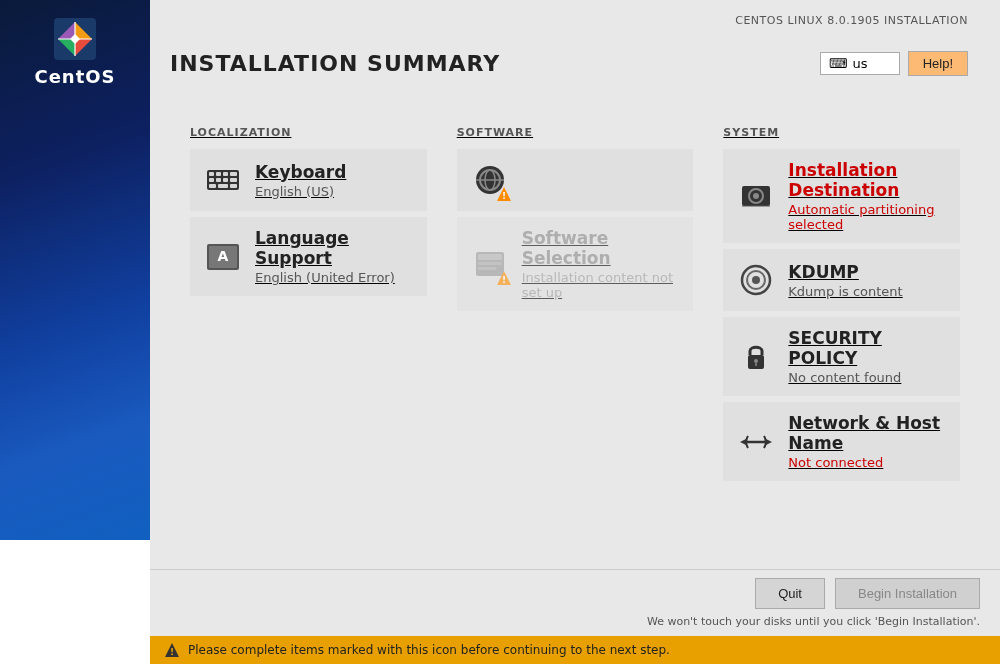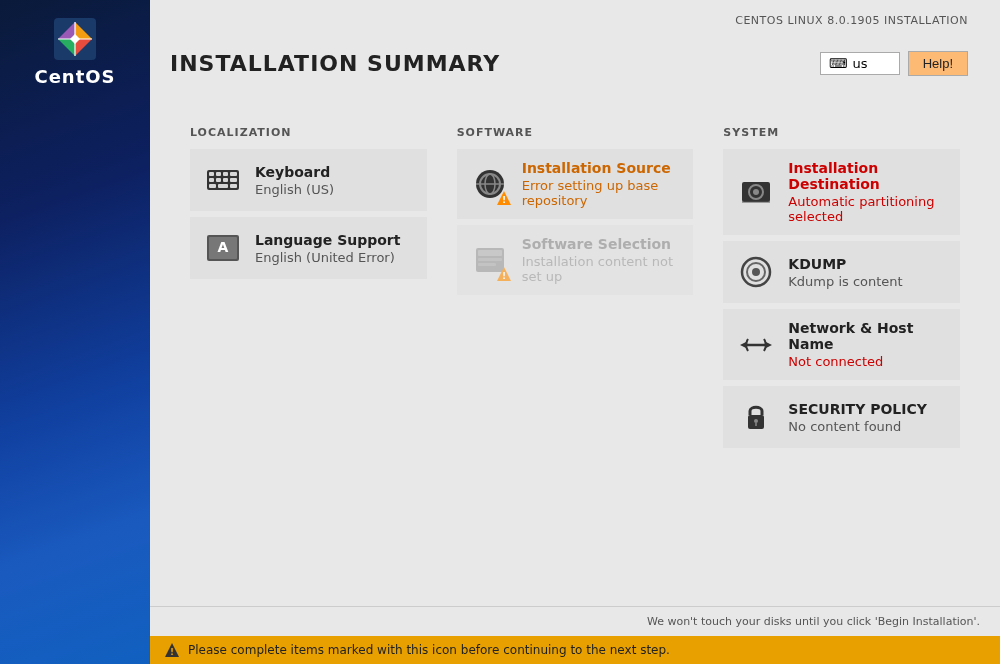--- a/index.html
+++ b/index.html
@@ -7,21 +7,21 @@
       width: 1000px;
       height: 664px;
       font-family: 'DejaVu Sans', Arial, sans-serif;
       display: flex;
       overflow: hidden;
     }
 
     
     #sidebar {
       width: 150px;
-      height: 664px;
+      height: 540px;
       background: linear-gradient(160deg, #0a1a3a 0%, #0d2060 30%, #1040a0 60%, #1a5abf 80%, #1060c0 100%);
       display: flex;
       flex-direction: column;
       align-items: center;
       padding-top: 18px;
       flex-shrink: 0;
     }
     #sidebar .logo-area {
       display: flex;
       flex-direction: column;
@@ -112,20 +112,21 @@
       letter-spacing: 1px;
       margin-bottom: 10px;
       margin-top: 20px;
     }
 
     
     .categories-grid {
       display: flex;
       gap: 0;
       margin-top: 10px;
+      text-decoration: underline;
     }
     .category-col {
       flex: 1;
     }
     .category-col + .category-col {
       margin-left: 30px;
     }
 
     
     .item-tile {
@@ -149,21 +150,21 @@
       flex-shrink: 0;
       display: flex;
       align-items: center;
       justify-content: center;
       position: relative;
     }
     .item-tile .tile-text {
       flex: 1;
     }
     .item-tile .tile-name {
-      font-size: 14px;
+      font-size: 17px;
       font-weight: bold;
       color: #222;
     }
     .item-tile .tile-name.error-text {
       color: #cc6600;
     }
     .item-tile .tile-name.red-text {
       color: #cc0000;
     }
     .item-tile .tile-sub {
@@ -320,24 +321,20 @@
               <circle cx="18" cy="18" r="10" fill="none" stroke="#888" stroke-width="2"></circle>
               <ellipse cx="18" cy="18" rx="5" ry="10" fill="none" stroke="#888" stroke-width="1.5"></ellipse>
               <line x1="4" y1="18" x2="32" y2="18" stroke="#888" stroke-width="1.5"></line>
             </svg>
 
             <svg width="16" height="16" viewBox="0 0 16 16" style="position:absolute;bottom:-2px;right:-2px;">
               <polygon points="8,1 15,15 1,15" fill="#ff8c00"></polygon>
               <text x="8" y="13" text-anchor="middle" font-size="9" font-weight="bold" fill="white">!</text>
             </svg>
           </div>
-          <div class="tile-text">
-            <div class="tile-name error-text">Installation Source</div>
-            <div class="tile-sub orange">Error setting up base repository</div>
-          </div>
         </div>
 
         <div class="item-tile disabled">
           <div class="tile-icon" style="position:relative;">
             <svg width="36" height="36" viewBox="0 0 36 36" opacity="0.5">
               <rect x="4" y="6" width="28" height="24" rx="2" fill="#555"></rect>
               <rect x="6" y="8" width="24" height="6" rx="1" fill="#888"></rect>
               <rect x="6" y="16" width="24" height="3" rx="1" fill="#777"></rect>
               <rect x="6" y="21" width="18" height="3" rx="1" fill="#777"></rect>
             </svg>
@@ -382,54 +379,58 @@
           </div>
           <div class="tile-text">
             <div class="tile-name">KDUMP</div>
             <div class="tile-sub">Kdump is content</div>
           </div>
         </div>
 
         <div class="item-tile">
           <div class="tile-icon">
             <svg width="36" height="36" viewBox="0 0 36 36">
+              <rect x="10" y="16" width="16" height="14" rx="2" fill="#333"></rect>
+              <path d="M12,16 L12,12 C12,7 24,7 24,12 L24,16" fill="none" stroke="#333" stroke-width="3"></path>
+              <circle cx="18" cy="22" r="2" fill="#888"></circle>
+              <line x1="18" y1="24" x2="18" y2="27" stroke="#888" stroke-width="1.5"></line>
+            </svg>
+          </div>
+          <div class="tile-text">
+            <div class="tile-name">SECURITY POLICY</div>
+            <div class="tile-sub">No content found</div>
+          </div>
+        </div>
+
+        <div class="item-tile">
+          <div class="tile-icon">
+            <svg width="36" height="36" viewBox="0 0 36 36">
 
               <path d="M8,18 L28,18" stroke="#333" stroke-width="2.5" fill="none" marker-end="url(#arrowhead)"></path>
               <path d="M10,12 C10,12 6,18 10,24" stroke="#333" stroke-width="2" fill="none"></path>
               <path d="M26,12 C26,12 30,18 26,24" stroke="#333" stroke-width="2" fill="none"></path>
               <polygon points="28,15 34,18 28,21" fill="#333"></polygon>
               <polygon points="8,21 2,18 8,15" fill="#333"></polygon>
             </svg>
           </div>
           <div class="tile-text">
             <div class="tile-name">Network &amp; Host Name</div>
             <div class="tile-sub red">Not connected</div>
           </div>
         </div>
-
-        <div class="item-tile">
-          <div class="tile-icon">
-            <svg width="36" height="36" viewBox="0 0 36 36">
-              <rect x="10" y="16" width="16" height="14" rx="2" fill="#333"></rect>
-              <path d="M12,16 L12,12 C12,7 24,7 24,12 L24,16" fill="none" stroke="#333" stroke-width="3"></path>
-              <circle cx="18" cy="22" r="2" fill="#888"></circle>
-              <line x1="18" y1="24" x2="18" y2="27" stroke="#888" stroke-width="1.5"></line>
-            </svg>
-          </div>
-          <div class="tile-text">
-            <div class="tile-name">SECURITY POLICY</div>
-            <div class="tile-sub">No content found</div>
-          </div>
-        </div>
       </div>
 
     </div>
   </div>
 
   <div id="footer">
+    <div id="footer-buttons">
+      <button>Quit</button>
+      <button class="begin-btn">Begin Installation</button>
+    </div>
     <div id="footer-note">We won't touch your disks until you click 'Begin Installation'.</div>
   </div>
 
   <div id="warning-bar">
     <svg width="16" height="16" viewBox="0 0 16 16">
       <polygon points="8,1 15,15 1,15" fill="#333"></polygon>
       <text x="8" y="13" text-anchor="middle" font-size="9" font-weight="bold" fill="#e8a000">!</text>
     </svg>
     <span>Please complete items marked with this icon before continuing to the next step.</span>
   </div>

